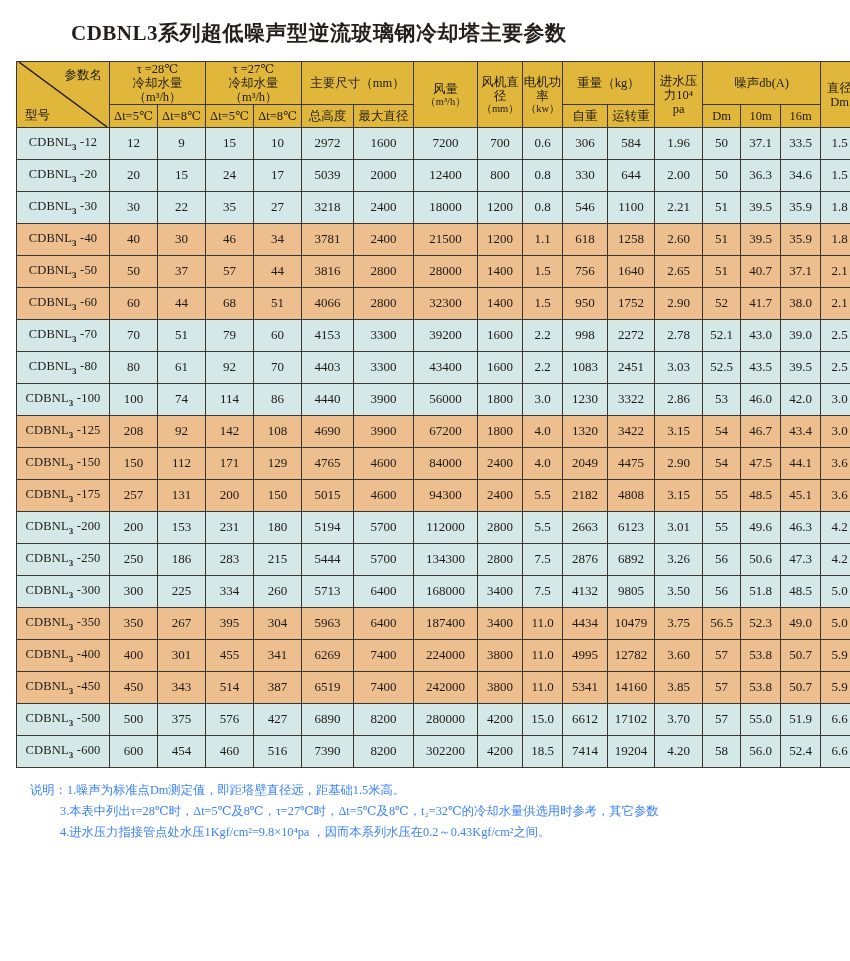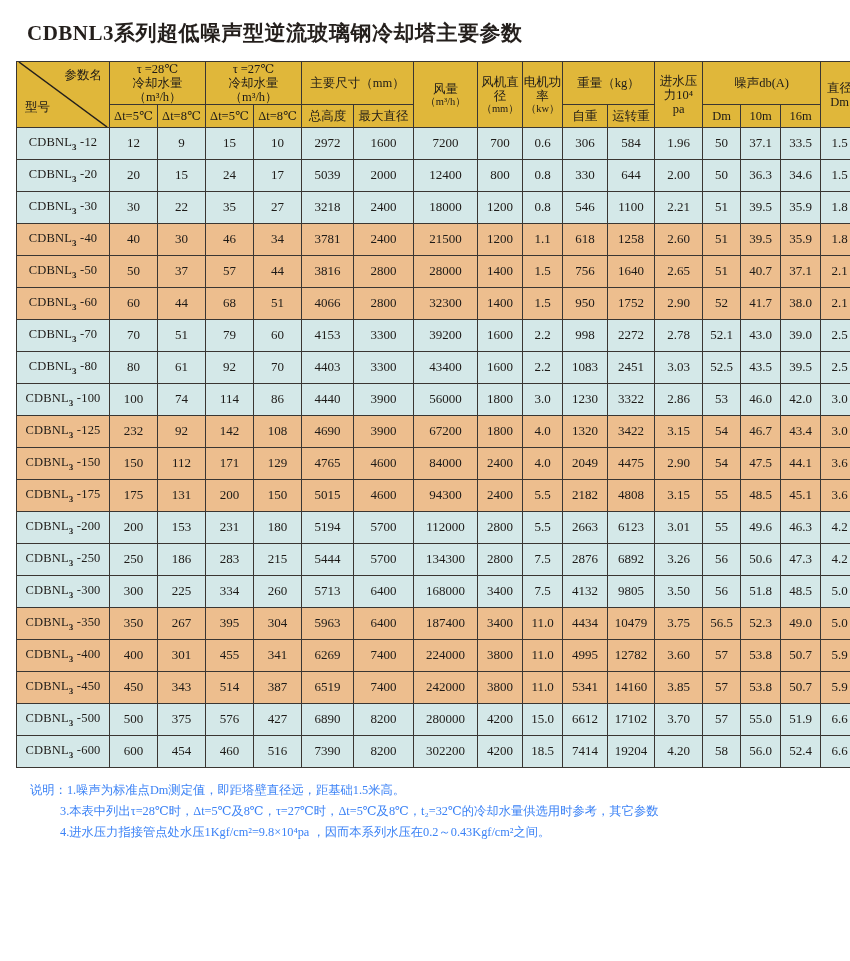--- a/index.html
+++ b/index.html
@@ -13,20 +13,21 @@
   .page{position:relative;width:850px;height:961px;box-sizing:border-box;}
 
   
   .title{
     font-size:21px;
     font-weight:bold;
     letter-spacing:0.5px;
     padding:19px 0 0 27px;
     color:#241f1c;
     font-family:"Liberation Serif","DejaVu Serif",serif;
+    margin-left:44px;
   }
 
   
   .tbl-wrap{padding:14px 16px 0 16px;}
   table.spec{
     border-collapse:collapse;
     width:818px;
     table-layout:fixed;
     font-size:12.5px;
     font-family:"Liberation Serif","DejaVu Serif",serif;
@@ -52,21 +53,21 @@
     overflow:hidden;
   }
   .hdr-corner .diag{
     position:absolute;left:0;top:0;width:100%;height:100%;
     pointer-events:none;
   }
   .hdr-corner .pname{
     position:absolute;right:7px;top:6px;font-size:12.5px;
   }
   .hdr-corner .mtype{
-    position:absolute;left:8px;bottom:13px;font-size:12.5px;
+    position:absolute;left:8px;bottom:5px;font-size:12.5px;
   }
   .unit{font-size:10.5px;}
 
   tbody td{height:31px;font-size:13px;}
   tr.band-a td{background:#d4e8e8;}
   tr.band-b td{background:#edbe8e;}
   td.model{font-size:12.5px;letter-spacing:0.2px;}
   td.model .m3{font-size:9px;vertical-align:sub;font-weight:bold;}
 
   
@@ -335,21 +336,21 @@
             <td>1230</td>
             <td>3322</td>
             <td>2.86</td>
             <td>53</td>
             <td>46.0</td>
             <td>42.0</td>
             <td>3.0</td>
           </tr>
           <tr class="band-b">
             <td class="model">CDBNL<span class="m3">3</span> -125</td>
-            <td>232</td>
+            <td>208</td>
             <td>92</td>
             <td>142</td>
             <td>108</td>
             <td>4690</td>
             <td>3900</td>
             <td>67200</td>
             <td>1800</td>
             <td>4.0</td>
             <td>1320</td>
             <td>3422</td>
@@ -373,21 +374,21 @@
             <td>2049</td>
             <td>4475</td>
             <td>2.90</td>
             <td>54</td>
             <td>47.5</td>
             <td>44.1</td>
             <td>3.6</td>
           </tr>
           <tr class="band-b">
             <td class="model">CDBNL<span class="m3">3</span> -175</td>
-            <td>175</td>
+            <td>257</td>
             <td>131</td>
             <td>200</td>
             <td>150</td>
             <td>5015</td>
             <td>4600</td>
             <td>94300</td>
             <td>2400</td>
             <td>5.5</td>
             <td>2182</td>
             <td>4808</td>

